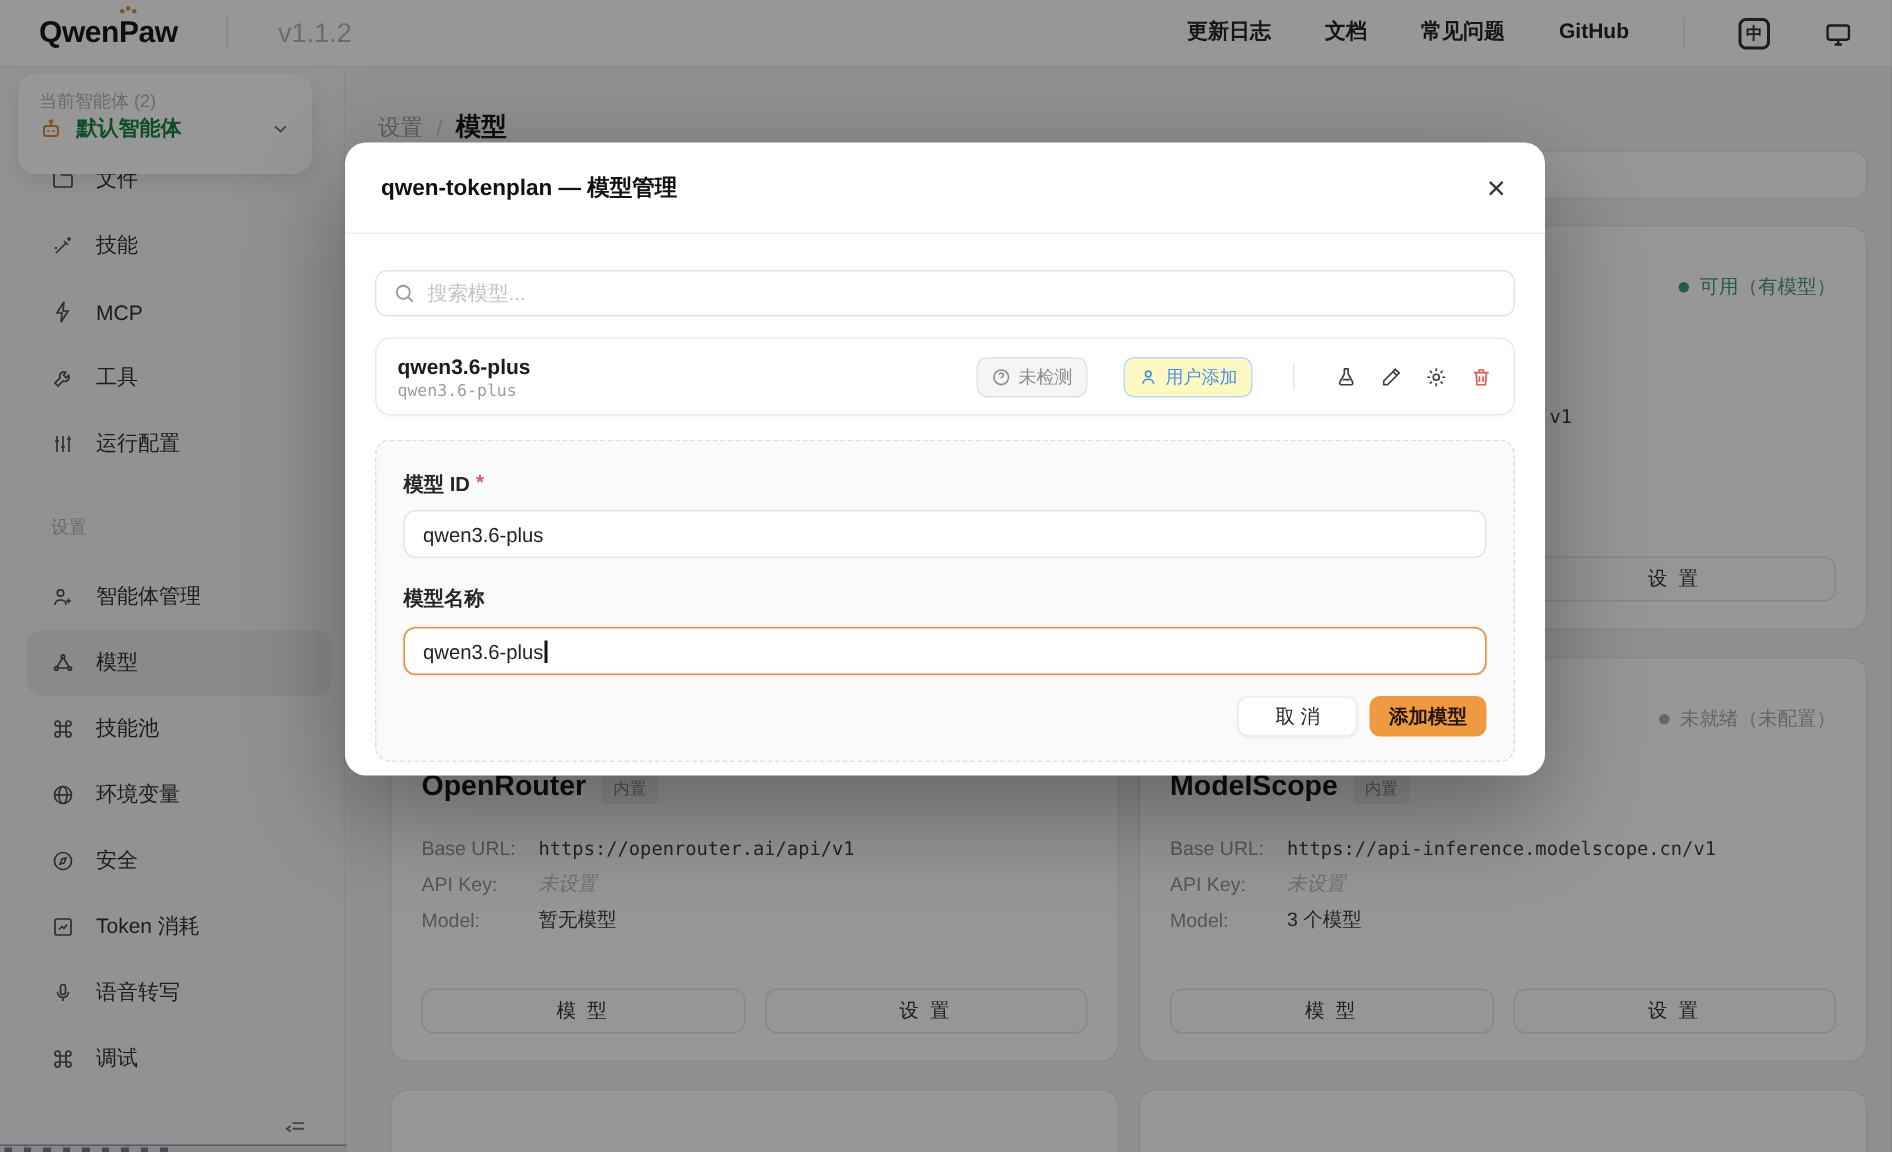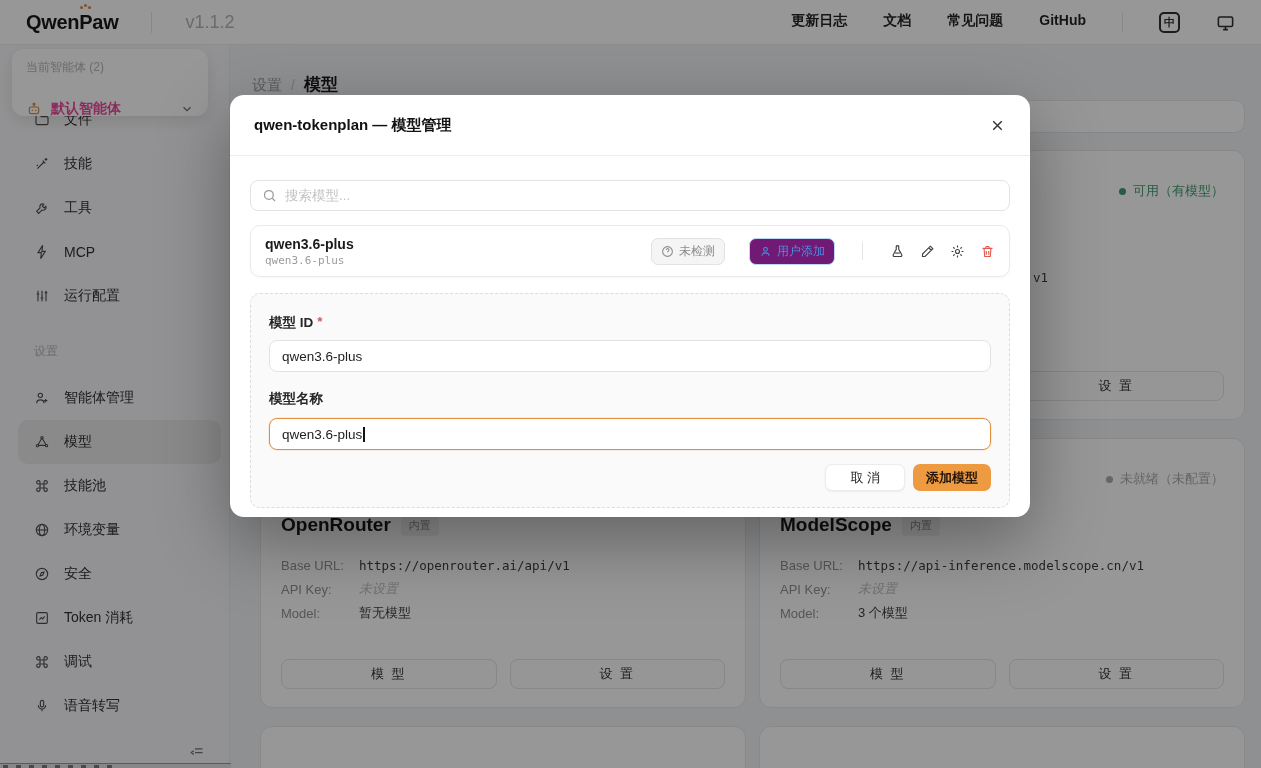--- a/index.html
+++ b/index.html
@@ -25,21 +25,21 @@
   .topnav-sep { width:1px; height:20px; background:#e6e6e6; }
   .iconbtn { color:#2b2b2b; display:flex; align-items:center; justify-content:center; }
   .langbox { width:21px; height:21px; border:2px solid #2b2b2b; border-radius:5px; font-size:11px; font-weight:700;
     display:flex; align-items:center; justify-content:center; }
 
   
   .sidebar { position:absolute; top:45px; left:0; bottom:0; width:230px; background:#f7f7f8; border-right:1px solid #e9e9e9; z-index:5; }
   .agent-card { position:absolute; top:4px; left:12px; width:196px; height:67px; background:#fff; border-radius:12px;
     box-shadow:0 5px 16px rgba(0,0,0,.10); padding:10px 14px; z-index:3; }
   .agent-label { font-size:12px; color:#b3b3b3; }
-  .agent-row { margin-top:24px; display:flex; align-items:center; gap:9px; font-size:14px; font-weight:700; color:#ec4899; }
+  .agent-row { margin-top:1px; display:flex; align-items:center; gap:9px; font-size:14px; font-weight:700; color:#15803d; }
   .agent-row .chev { margin-left:auto; color:#6b6b6b; }
   .nav { position:absolute; top:53px; left:18px; right:8px; z-index:1; }
   .nav-item { height:44px; display:flex; align-items:center; gap:14px; padding:0 16px; font-size:14px; color:#2c2c2c; border-radius:10px; cursor:pointer; }
   .nav-item .nicon { color:#4a4a4a; width:16px; height:16px; }
   .nav-item.selected { background:#e8e8e9; }
   .nav-section { margin-top:25px; height:14px; padding:0 16px; font-size:12px; color:#b3b3b3; }
   .nav-group2 { margin-top:19px; }
   .collapse-btn { position:absolute; bottom:8px; right:24px; color:#6f6f6f; cursor:pointer; }
   .bottom-sliver { position:absolute; left:0; bottom:0; width:231px; height:5px; background:#e3e4e6; border-top:1px solid #95989c; z-index:2; }
   .bottom-sliver::before { content:""; position:absolute; left:3px; top:1px; height:3px; width:110px;
@@ -87,21 +87,21 @@
   .search-input { border:none; outline:none; flex:1; font-size:13.5px; color:#15803d; font-family:"Liberation Sans",sans-serif; background:transparent; }
   .search-input::placeholder { color:#c3c3c3; }
   .model-item { margin-top:14px; border:1px solid #eaeaea; border-radius:10px; height:52px; padding:0 14px; display:flex; align-items:center;
     box-shadow:0 1px 3px rgba(0,0,0,.04); }
   .mi-left { display:flex; flex-direction:column; gap:2px; }
   .mi-name { font-size:14px; font-weight:700; color:#1c1c1c; }
   .mi-id { font-family:"DejaVu Sans Mono", monospace; font-size:11px; color:#9c9c9c; }
   .mi-right { margin-left:auto; display:flex; align-items:center; gap:24px; }
   .badge { display:flex; align-items:center; gap:5px; font-size:12px; border-radius:7px; padding:4px 9px; }
   .badge-gray { background:#f5f5f5; border:1px solid #e2e2e2; color:#8c8c8c; }
-  .badge-blue { background:#701a75; border:1px solid #bcd8f7; color:#4a90e2; }
+  .badge-blue { background:#fef9c3; border:1px solid #bcd8f7; color:#4a90e2; }
   .vsep { width:1px; height:18px; background:#e6e6e6; margin:0 3px; }
   .mi-actions { display:flex; align-items:center; gap:15px; }
   .act { color:#3f3f3f; cursor:pointer; }
   .act.danger { color:#E05B4F; }
 
   .form-panel { margin-top:16px; border:1.5px dashed #dcdcdc; border-radius:10px; background:#fafafa; padding:20px 18px 16px; }
   .f-label { font-size:13.5px; font-weight:600; color:#262626; display:flex; gap:4px; }
   .req { color:#e25555; }
   .f-input { margin-top:8px; height:32px; background:#fff; border:1px solid #e3e3e3; border-radius:8px; width:100%;
     padding:0 12px; font-size:13.5px; color:#222; font-family:"Liberation Sans",sans-serif; display:block; outline:none; }
@@ -167,29 +167,29 @@
         <span>文件</span>
       </div>
       <div class="nav-item">
         <svg class="nicon" viewBox="0 0 24 24" fill="none" stroke="currentColor" stroke-width="1.7">
             <path d="M5 19L15 9M13 7l4 4M18 3v4M16 5h4M5 13v2M4 14h2"></path>
           </svg>
         <span>技能</span>
       </div>
       <div class="nav-item">
         <svg class="nicon" viewBox="0 0 24 24" fill="none" stroke="currentColor" stroke-width="1.7">
-            <path d="M14.7 6.3a4.2 4.2 0 0 0-5.6 5.6L4 17l3 3 5.1-5.1a4.2 4.2 0 0 0 5.6-5.6l-2.5 2.5-2.6-2.6z"></path>
-          </svg>
-        <span>工具</span>
+            <path d="M13 2L6 13h5l-1 9 7-11h-5z"></path>
+          </svg>
+        <span>MCP</span>
       </div>
       <div class="nav-item">
         <svg class="nicon" viewBox="0 0 24 24" fill="none" stroke="currentColor" stroke-width="1.7">
-            <path d="M13 2L6 13h5l-1 9 7-11h-5z"></path>
-          </svg>
-        <span>MCP</span>
+            <path d="M14.7 6.3a4.2 4.2 0 0 0-5.6 5.6L4 17l3 3 5.1-5.1a4.2 4.2 0 0 0 5.6-5.6l-2.5 2.5-2.6-2.6z"></path>
+          </svg>
+        <span>工具</span>
       </div>
       <div class="nav-item">
         <svg class="nicon" viewBox="0 0 24 24" fill="none" stroke="currentColor" stroke-width="1.7">
             <path d="M6 4v16M12 4v16M18 4v16M4 9h4M10 15h4M16 7h4"></path>
           </svg>
         <span>运行配置</span>
       </div>
 
       <div class="nav-section">设置</div>
 
@@ -233,30 +233,30 @@
         </div>
         <div class="nav-item">
           <svg class="nicon" viewBox="0 0 24 24" fill="none" stroke="currentColor" stroke-width="1.7">
               <rect x="4" y="4" width="16" height="16" rx="2"></rect>
               <path d="M8 14.5l3-3 2 2 3-4"></path>
             </svg>
           <span>Token 消耗</span>
         </div>
         <div class="nav-item">
           <svg class="nicon" viewBox="0 0 24 24" fill="none" stroke="currentColor" stroke-width="1.7">
-              <path d="M9 9V6.5A2.5 2.5 0 1 0 6.5 9H9zm6 0h2.5A2.5 2.5 0 1 0 15 6.5V9zm0 6v2.5a2.5 2.5 0 1 0 2.5-2.5H15zm-6 0H6.5A2.5 2.5 0 1 0 9 17.5V15zm0-6h6v6H9z"></path>
-            </svg>
-          <span>调试</span>
-        </div>
-        <div class="nav-item">
-          <svg class="nicon" viewBox="0 0 24 24" fill="none" stroke="currentColor" stroke-width="1.7">
               <rect x="9.5" y="3.5" width="5" height="10" rx="2.5"></rect>
               <path d="M6.5 11a5.5 5.5 0 0 0 11 0M12 16.5V20"></path>
             </svg>
           <span>语音转写</span>
+        </div>
+        <div class="nav-item">
+          <svg class="nicon" viewBox="0 0 24 24" fill="none" stroke="currentColor" stroke-width="1.7">
+              <path d="M9 9V6.5A2.5 2.5 0 1 0 6.5 9H9zm6 0h2.5A2.5 2.5 0 1 0 15 6.5V9zm0 6v2.5a2.5 2.5 0 1 0 2.5-2.5H15zm-6 0H6.5A2.5 2.5 0 1 0 9 17.5V15zm0-6h6v6H9z"></path>
+            </svg>
+          <span>调试</span>
         </div>
       </div>
     </nav>
 
     <div class="collapse-btn">
       <svg width="15" height="15" viewBox="0 0 24 24" fill="none" stroke="currentColor" stroke-width="2">
           <path d="M8 6h12M8 12h12M6 9l-4 3 4 3"></path>
         </svg>
     </div>
     <div class="bottom-sliver"></div>

